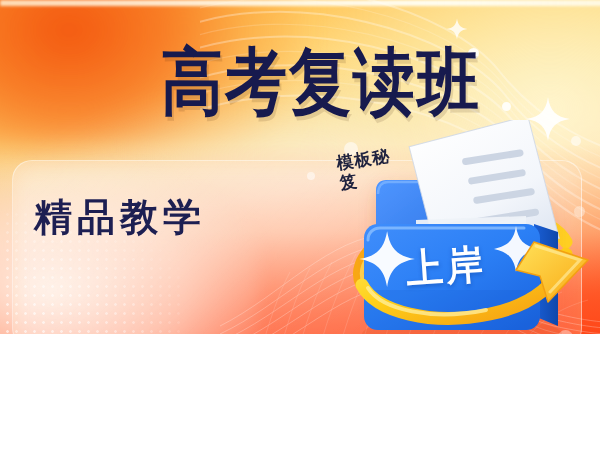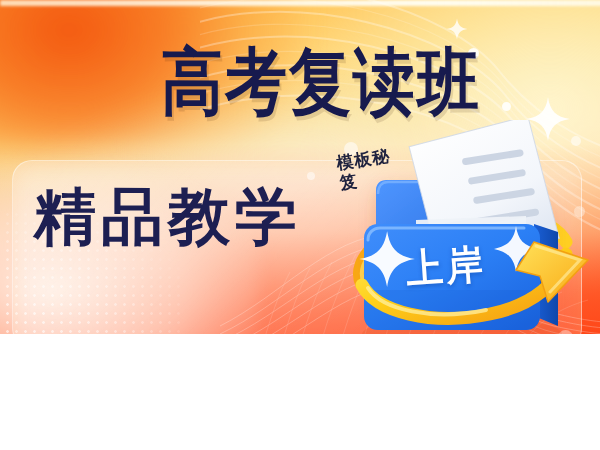--- a/index.html
+++ b/index.html
@@ -135,21 +135,21 @@
     z-index:3;
   }
 
   
   .subtitle{
     position:absolute;left:34px;top:180px;
     z-index:7;
     color:#1d1f52;
     font-family:"Liberation Sans","DejaVu Sans",sans-serif;
     font-weight:bold;
-    font-size:62px;
+    font-size:38px;
     line-height:74px;
     letter-spacing:5px;
   }
   .subtitle div{white-space:nowrap;}
 
   
   .illus{position:absolute;left:320px;top:120px;width:280px;height:250px;z-index:5;}
   .illus svg{display:block;}
 
   

